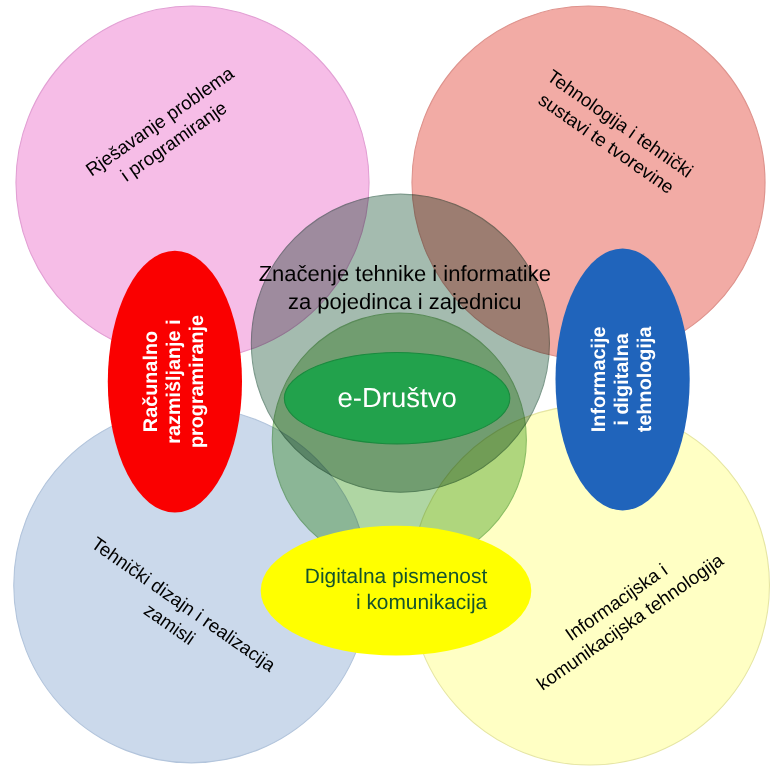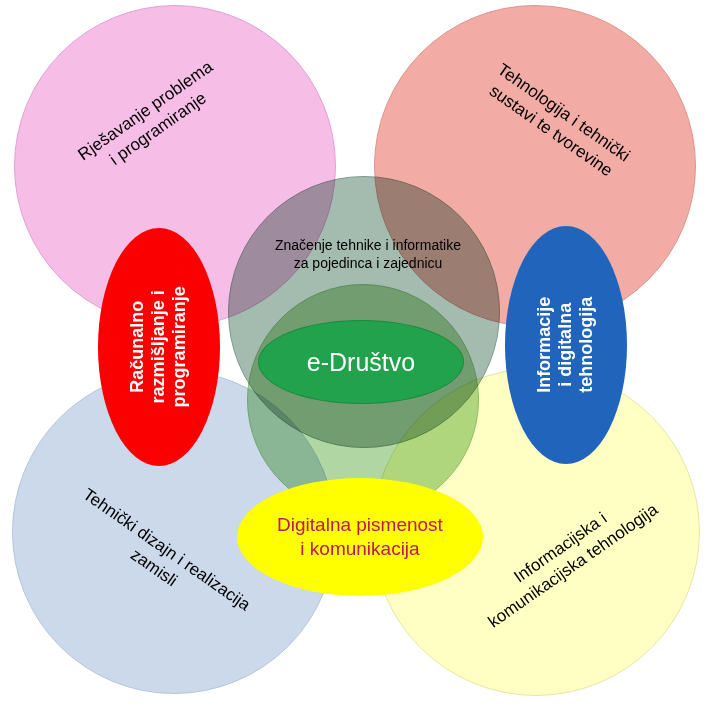--- a/index.html
+++ b/index.html
@@ -62,21 +62,21 @@
 
   
   .label {
     position: absolute;
     white-space: pre-line;
     text-align: center;
     color: #000000;
     font-size: 17px;
     line-height: 1.3;
   }
-  .label-center { left: 212px; top: 236px; width: 312px; font-size: 14px; }
+  .label-center { left: 212px; top: 236px; width: 312px; font-size: 20px; }
   .label-tl { left: 42px;  top: 98px;  width: 220px; transform: rotate(-35deg); }
   .label-tr { left: 447px; top: 100px; width: 220px; transform: rotate(35deg); }
   .label-bl { left: 35px;  top: 537px; width: 250px; transform: rotate(35deg); }
   .label-br { left: 442px; top: 535px; width: 250px; transform: rotate(-35deg); }
 </style>
 </head>
 <body>
 
 <div class="stage">
 
@@ -94,21 +94,21 @@
 programiranje</div>
   </div>
 
   <div class="ellipse ellipse-blue" style="background-color: rgb(32, 100, 187);">
     <div class="vtext" style="color: rgb(255, 255, 255);">Informacije
 i digitalna
 tehnologija</div>
   </div>
 
   <div class="ellipse ellipse-yellow" style="background-color: rgb(255, 255, 0);">
-    <div class="htext" style="color: #be185d;">Digitalna pismenost
+    <div class="htext" style="color: #14532d; text-align: right;">Digitalna pismenost
 i komunikacija</div>
   </div>
 
   <div class="ellipse ellipse-edrustvo" style="background-color: rgb(34, 162, 76);">
     <div class="edrustvo-text" style="color: rgb(255, 255, 255);">e-Društvo</div>
   </div>
 
   <div class="label label-center">Značenje tehnike i informatike
 za pojedinca i zajednicu</div>
 

